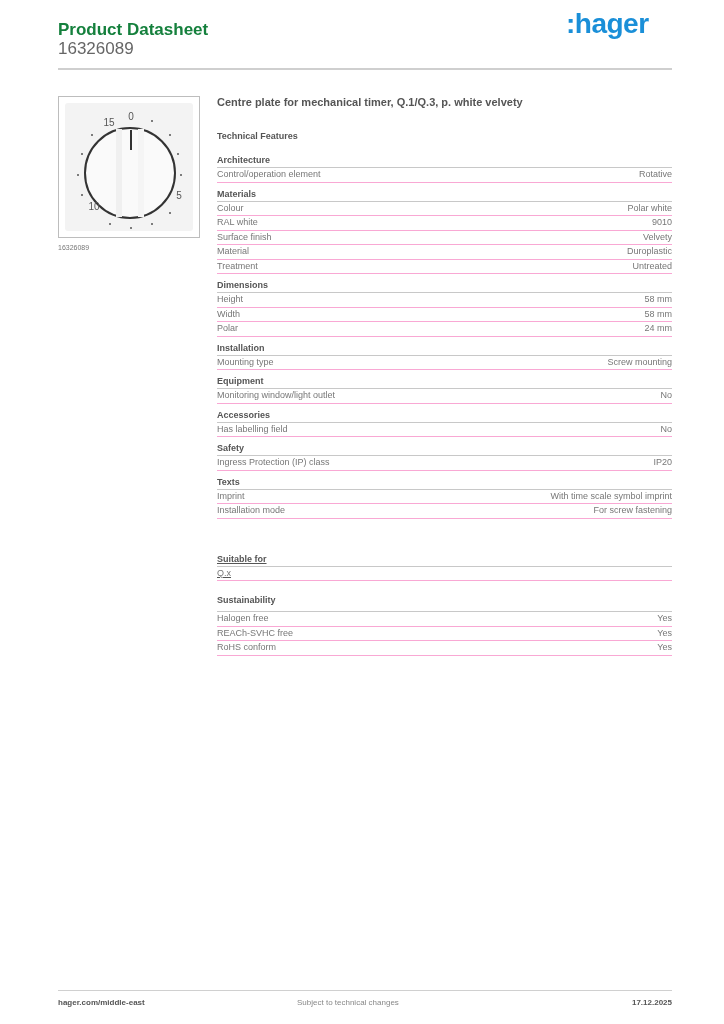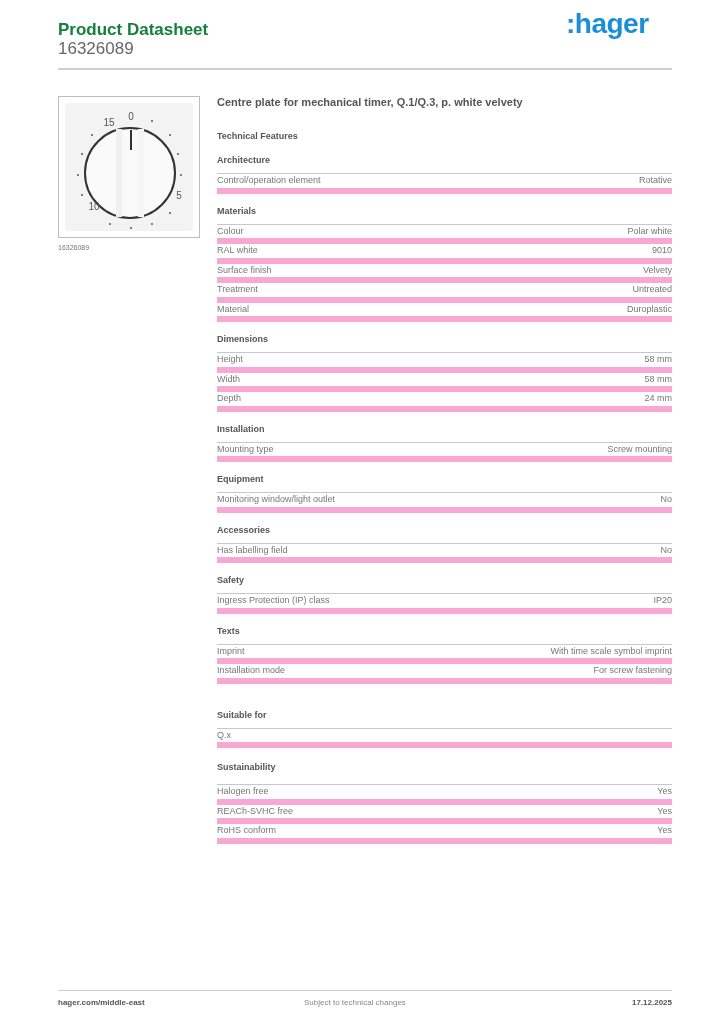--- a/index.html
+++ b/index.html
@@ -8,28 +8,28 @@
   .title { position:absolute; left:58px; top:20px; font-size:17px; font-weight:bold; color:#15803d; line-height:20px; }
   .docnum { position:absolute; left:58px; top:39px; font-size:17px; color:#666; line-height:20px; }
   .logo { position:absolute; left:566px; top:7px; font-size:28px; font-weight:bold; color:#1a8fd8; letter-spacing:-0.5px; line-height:34px; }
   .hr-top { position:absolute; left:58px; top:68px; width:614px; height:2px; background:#cfcfcf; }
   .product-img { position:absolute; left:58px; top:96px; width:142px; height:142px; border:1px solid #bdbdbd; box-sizing:border-box; background:#fff; }
   .product-img svg { display:block; }
   .img-caption { position:absolute; left:58px; top:244px; font-size:7px; color:#777; }
   .main { position:absolute; left:217px; top:96px; width:455px; }
   .desc { font-size:11px; font-weight:bold; color:#555; height:14px; line-height:12px; }
   .tf { font-size:9px; font-weight:bold; color:#555; margin-top:21px; height:14px; }
-  .section { margin-top:11px; }
-  .sec-head { font-size:9px; font-weight:bold; color:#555; height:12px; line-height:12px; border-bottom:1px solid #c8c8c8; padding-bottom:7px; }
-  .row { display:flex; justify-content:space-between; font-size:9px; color:#777; height:13.5px; line-height:13px; border-bottom:6px solid #f9a8d4; }
-  .gap-extra { margin-top:25px; }
+  .section { margin-top:5px; }
+  .sec-head { font-size:9px; font-weight:bold; color:#555; height:12px; line-height:12px; border-bottom:1px solid #c8c8c8; padding-bottom:1px; }
+  .row { display:flex; justify-content:space-between; font-size:9px; color:#777; height:13.5px; line-height:13px; border-bottom:1px solid #f9a8d4; }
+  .gap-extra { margin-top:34px;text-decoration:underline; }
   .hr-bottom { position:absolute; left:58px; top:990px; width:614px; height:1px; background:#d0d0d0; }
   .footer { position:absolute; top:998px; font-size:8px; line-height:10px; }
   .f-left { left:58px; font-weight:bold; color:#555; }
-  .f-mid { left:304px; color:#888; }
+  .f-mid { left:297px; color:#888; }
   .f-right { right:52px; font-weight:bold; color:#555; }
 </style>
 </head>
 <body>
 
 <div class="title">Product Datasheet</div>
 <div class="docnum">16326089</div>
 <div class="logo">:hager</div>
 <div class="hr-top"></div>
 
@@ -82,41 +82,41 @@
       </div>
     <div class="row">
         <span>RAL white</span>
         <span>9010</span>
       </div>
     <div class="row">
         <span>Surface finish</span>
         <span>Velvety</span>
       </div>
     <div class="row">
+        <span>Material</span>
+        <span>Duroplastic</span>
+      </div>
+    <div class="row">
         <span>Treatment</span>
         <span>Untreated</span>
-      </div>
-    <div class="row">
-        <span>Material</span>
-        <span>Duroplastic</span>
       </div>
   </div>
 
   <div class="section">
     <div class="sec-head">Dimensions</div>
     <div class="row">
         <span>Height</span>
         <span>58 mm</span>
       </div>
     <div class="row">
         <span>Width</span>
         <span>58 mm</span>
       </div>
     <div class="row">
-        <span>Depth</span>
+        <span>Polar</span>
         <span>24 mm</span>
       </div>
   </div>
 
   <div class="section">
     <div class="sec-head">Installation</div>
     <div class="row">
         <span>Mounting type</span>
         <span>Screw mounting</span>
       </div>

